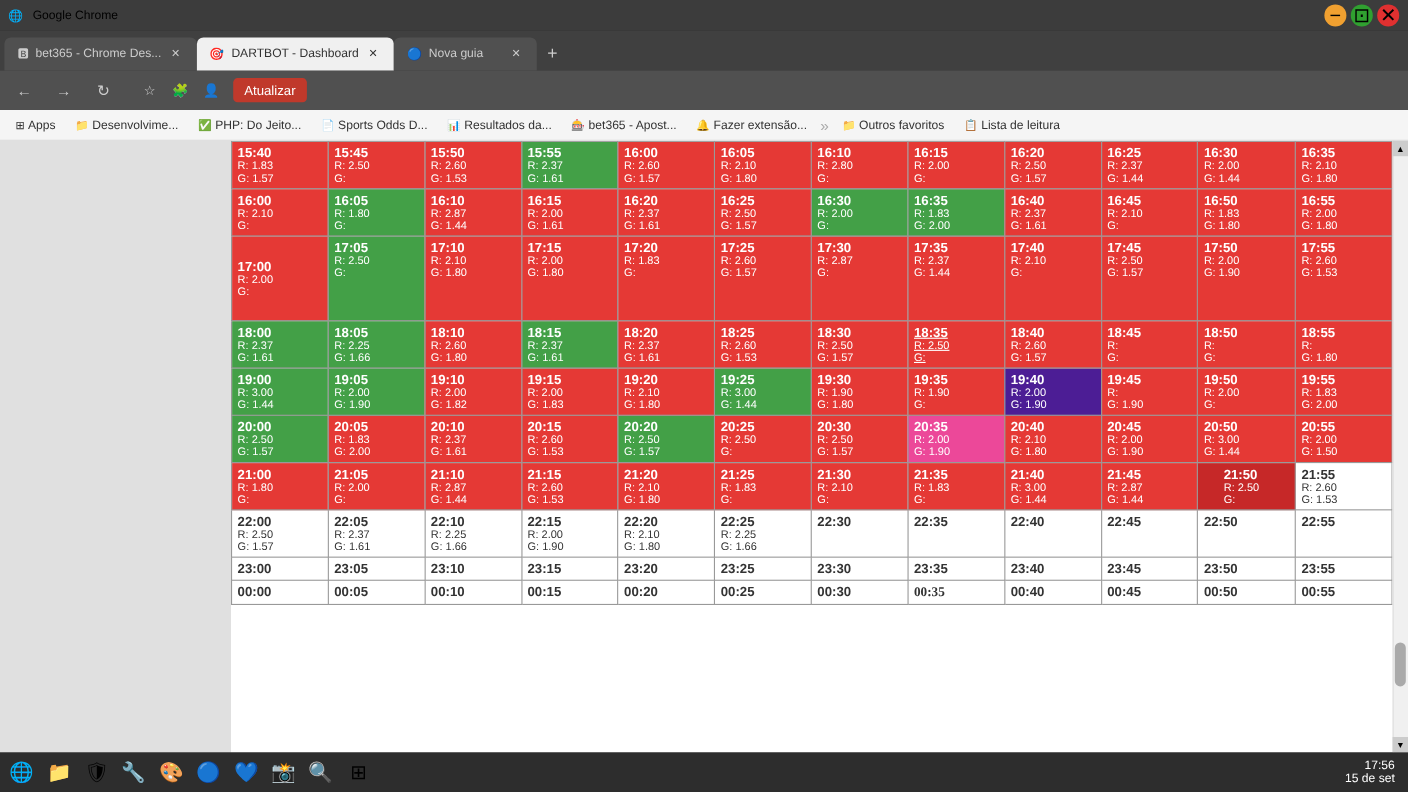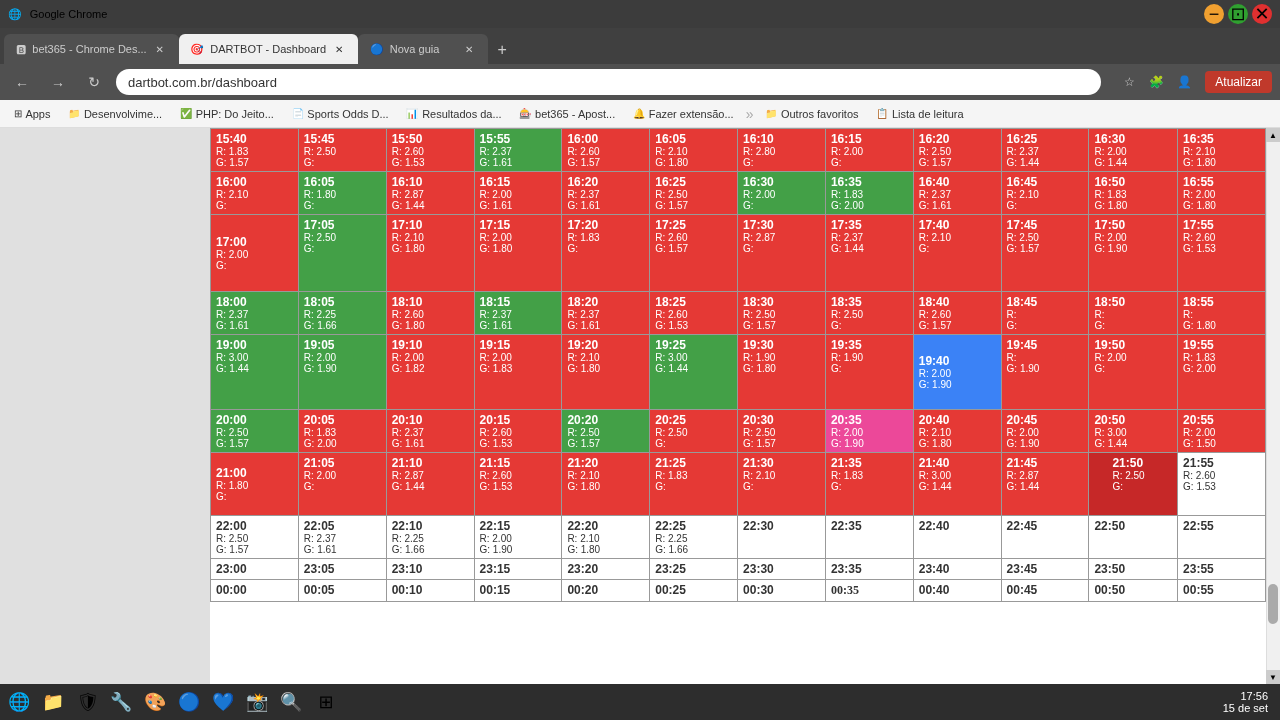--- a/index.html
+++ b/index.html
@@ -230,23 +230,20 @@
     <span>Nova guia</span>
     <span class="tab-close">✕</span>
   </div>
   <div class="tab-new">+</div>
 </div>
 
 <div class="addressbar">
   <div class="nav-btn">←</div>
   <div class="nav-btn">→</div>
   <div class="nav-btn">↻</div>
-  <div class="address-input">
-    <span>dartbot.com.br/dashboard</span>
-  </div>
   <div class="address-icons">
     <div class="addr-icon">☆</div>
     <div class="addr-icon">🧩</div>
     <div class="addr-icon">👤</div>
   </div>
   <button class="update-btn">Atualizar</button>
 </div>
 
 <div class="bookmarks">
   <div class="bookmark-item">
@@ -510,21 +507,21 @@
             <td style="background: rgb(229, 57, 53); color: rgb(255, 255, 255); border: 1px solid rgb(153, 153, 153); padding: 3px 5px; vertical-align: top; min-width: 77px;">
               <span class="cell-time">18:25</span>
               <span class="cell-r">R: 2.60</span>
               <span class="cell-g">G: 1.53</span>
             </td>
             <td style="background: rgb(229, 57, 53); color: rgb(255, 255, 255); border: 1px solid rgb(153, 153, 153); padding: 3px 5px; vertical-align: top; min-width: 77px;">
               <span class="cell-time">18:30</span>
               <span class="cell-r">R: 2.50</span>
               <span class="cell-g">G: 1.57</span>
             </td>
-            <td style="background: rgb(229, 57, 53); color: rgb(255, 255, 255); border: 1px solid rgb(153, 153, 153); padding: 3px 5px; vertical-align: top; min-width: 77px;">
+            <td style="background: rgb(229, 57, 53); color: rgb(255, 255, 255); border: 1px solid rgb(153, 153, 153); padding: 3px 5px; vertical-align: top; min-width: 77px; text-decoration: underline;">
               <span class="cell-time">18:35</span>
               <span class="cell-r">R: 2.50</span>
               <span class="cell-g">G: </span>
             </td>
             <td style="background: rgb(229, 57, 53); color: rgb(255, 255, 255); border: 1px solid rgb(153, 153, 153); padding: 3px 5px; vertical-align: top; min-width: 77px;">
               <span class="cell-time">18:40</span>
               <span class="cell-r">R: 2.60</span>
               <span class="cell-g">G: 1.57</span>
             </td>
             <td style="background: rgb(229, 57, 53); color: rgb(255, 255, 255); border: 1px solid rgb(153, 153, 153); padding: 3px 5px; vertical-align: top; min-width: 77px;">
@@ -577,21 +574,21 @@
             <td style="background: rgb(229, 57, 53); color: rgb(255, 255, 255); border: 1px solid rgb(153, 153, 153); padding: 3px 5px; vertical-align: top; min-width: 77px;">
               <span class="cell-time">19:30</span>
               <span class="cell-r">R: 1.90</span>
               <span class="cell-g">G: 1.80</span>
             </td>
             <td style="background: rgb(229, 57, 53); color: rgb(255, 255, 255); border: 1px solid rgb(153, 153, 153); padding: 3px 5px; vertical-align: top; min-width: 77px; margin-left: 16px;">
               <span class="cell-time">19:35</span>
               <span class="cell-r">R: 1.90</span>
               <span class="cell-g">G: </span>
             </td>
-            <td style="background: #3b82f6; color: rgb(255, 255, 255); border: 1px solid rgb(153, 153, 153); padding: 19px 5px; vertical-align: top; min-width: 77px;">
+            <td style="background: #4c1d95; color: rgb(255, 255, 255); border: 1px solid rgb(153, 153, 153); padding: 3px 5px; vertical-align: top; min-width: 77px;">
               <span class="cell-time">19:40</span>
               <span class="cell-r">R: 2.00</span>
               <span class="cell-g">G: 1.90</span>
             </td>
             <td style="background: rgb(229, 57, 53); color: rgb(255, 255, 255); border: 1px solid rgb(153, 153, 153); padding: 3px 5px; vertical-align: top; min-width: 77px;">
               <span class="cell-time">19:45</span>
               <span class="cell-r">R: </span>
               <span class="cell-g">G: 1.90</span>
             </td>
             <td style="background: rgb(229, 57, 53); color: rgb(255, 255, 255); border: 1px solid rgb(153, 153, 153); padding: 3px 5px; vertical-align: top; min-width: 77px;">
@@ -661,21 +658,21 @@
               <span class="cell-r">R: 3.00</span>
               <span class="cell-g">G: 1.44</span>
             </td>
             <td style="background: rgb(229, 57, 53); color: rgb(255, 255, 255); border: 1px solid rgb(153, 153, 153); padding: 3px 5px; vertical-align: top; min-width: 77px;">
               <span class="cell-time">20:55</span>
               <span class="cell-r">R: 2.00</span>
               <span class="cell-g">G: 1.50</span>
             </td>
           </tr>
           <tr>
-            <td style="background: rgb(229, 57, 53); color: rgb(255, 255, 255); border: 1px solid rgb(153, 153, 153); padding: 13px 5px; vertical-align: top; min-width: 77px;">
+            <td style="background: rgb(229, 57, 53); color: rgb(255, 255, 255); border: 1px solid rgb(153, 153, 153); padding: 3px 5px; vertical-align: top; min-width: 77px;">
               <span class="cell-time">21:00</span>
               <span class="cell-r">R: 1.80</span>
               <span class="cell-g">G: </span>
             </td>
             <td style="background: rgb(229, 57, 53); color: rgb(255, 255, 255); border: 1px solid rgb(153, 153, 153); padding: 3px 5px; vertical-align: top; min-width: 77px;">
               <span class="cell-time">21:05</span>
               <span class="cell-r">R: 2.00</span>
               <span class="cell-g">G: </span>
             </td>
             <td style="background: rgb(229, 57, 53); color: rgb(255, 255, 255); border: 1px solid rgb(153, 153, 153); padding: 3px 5px; vertical-align: top; min-width: 77px;">

